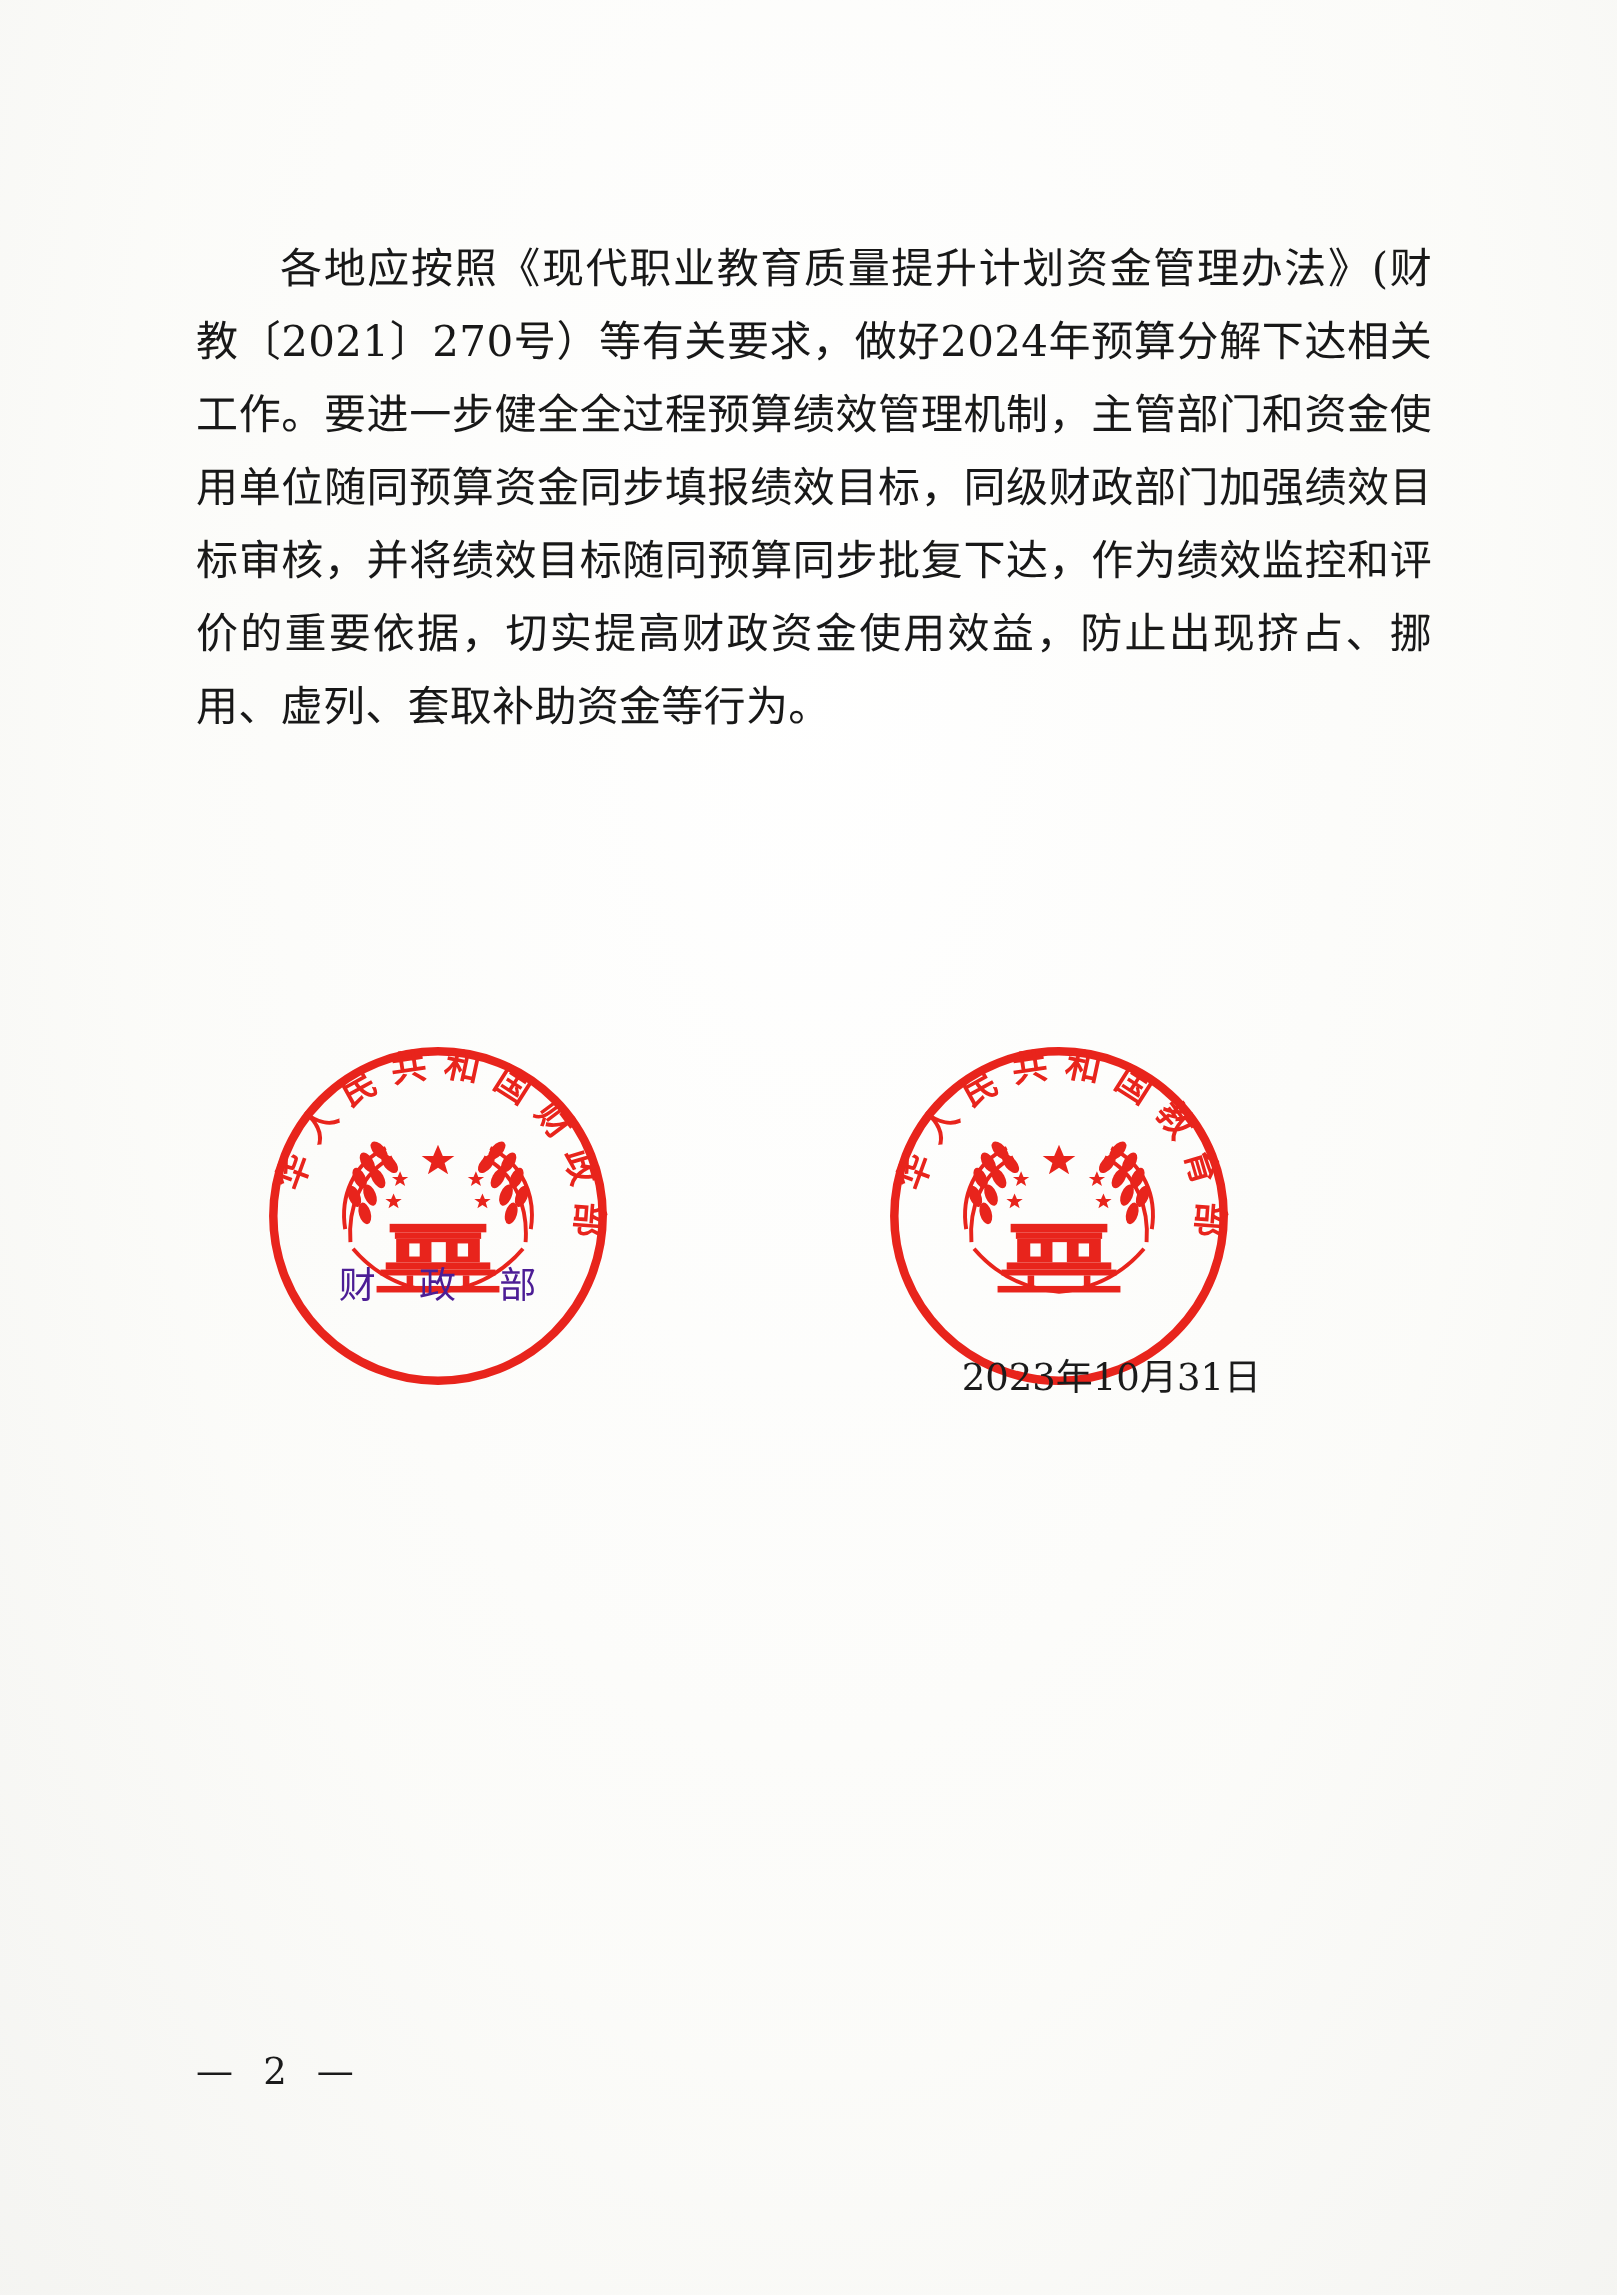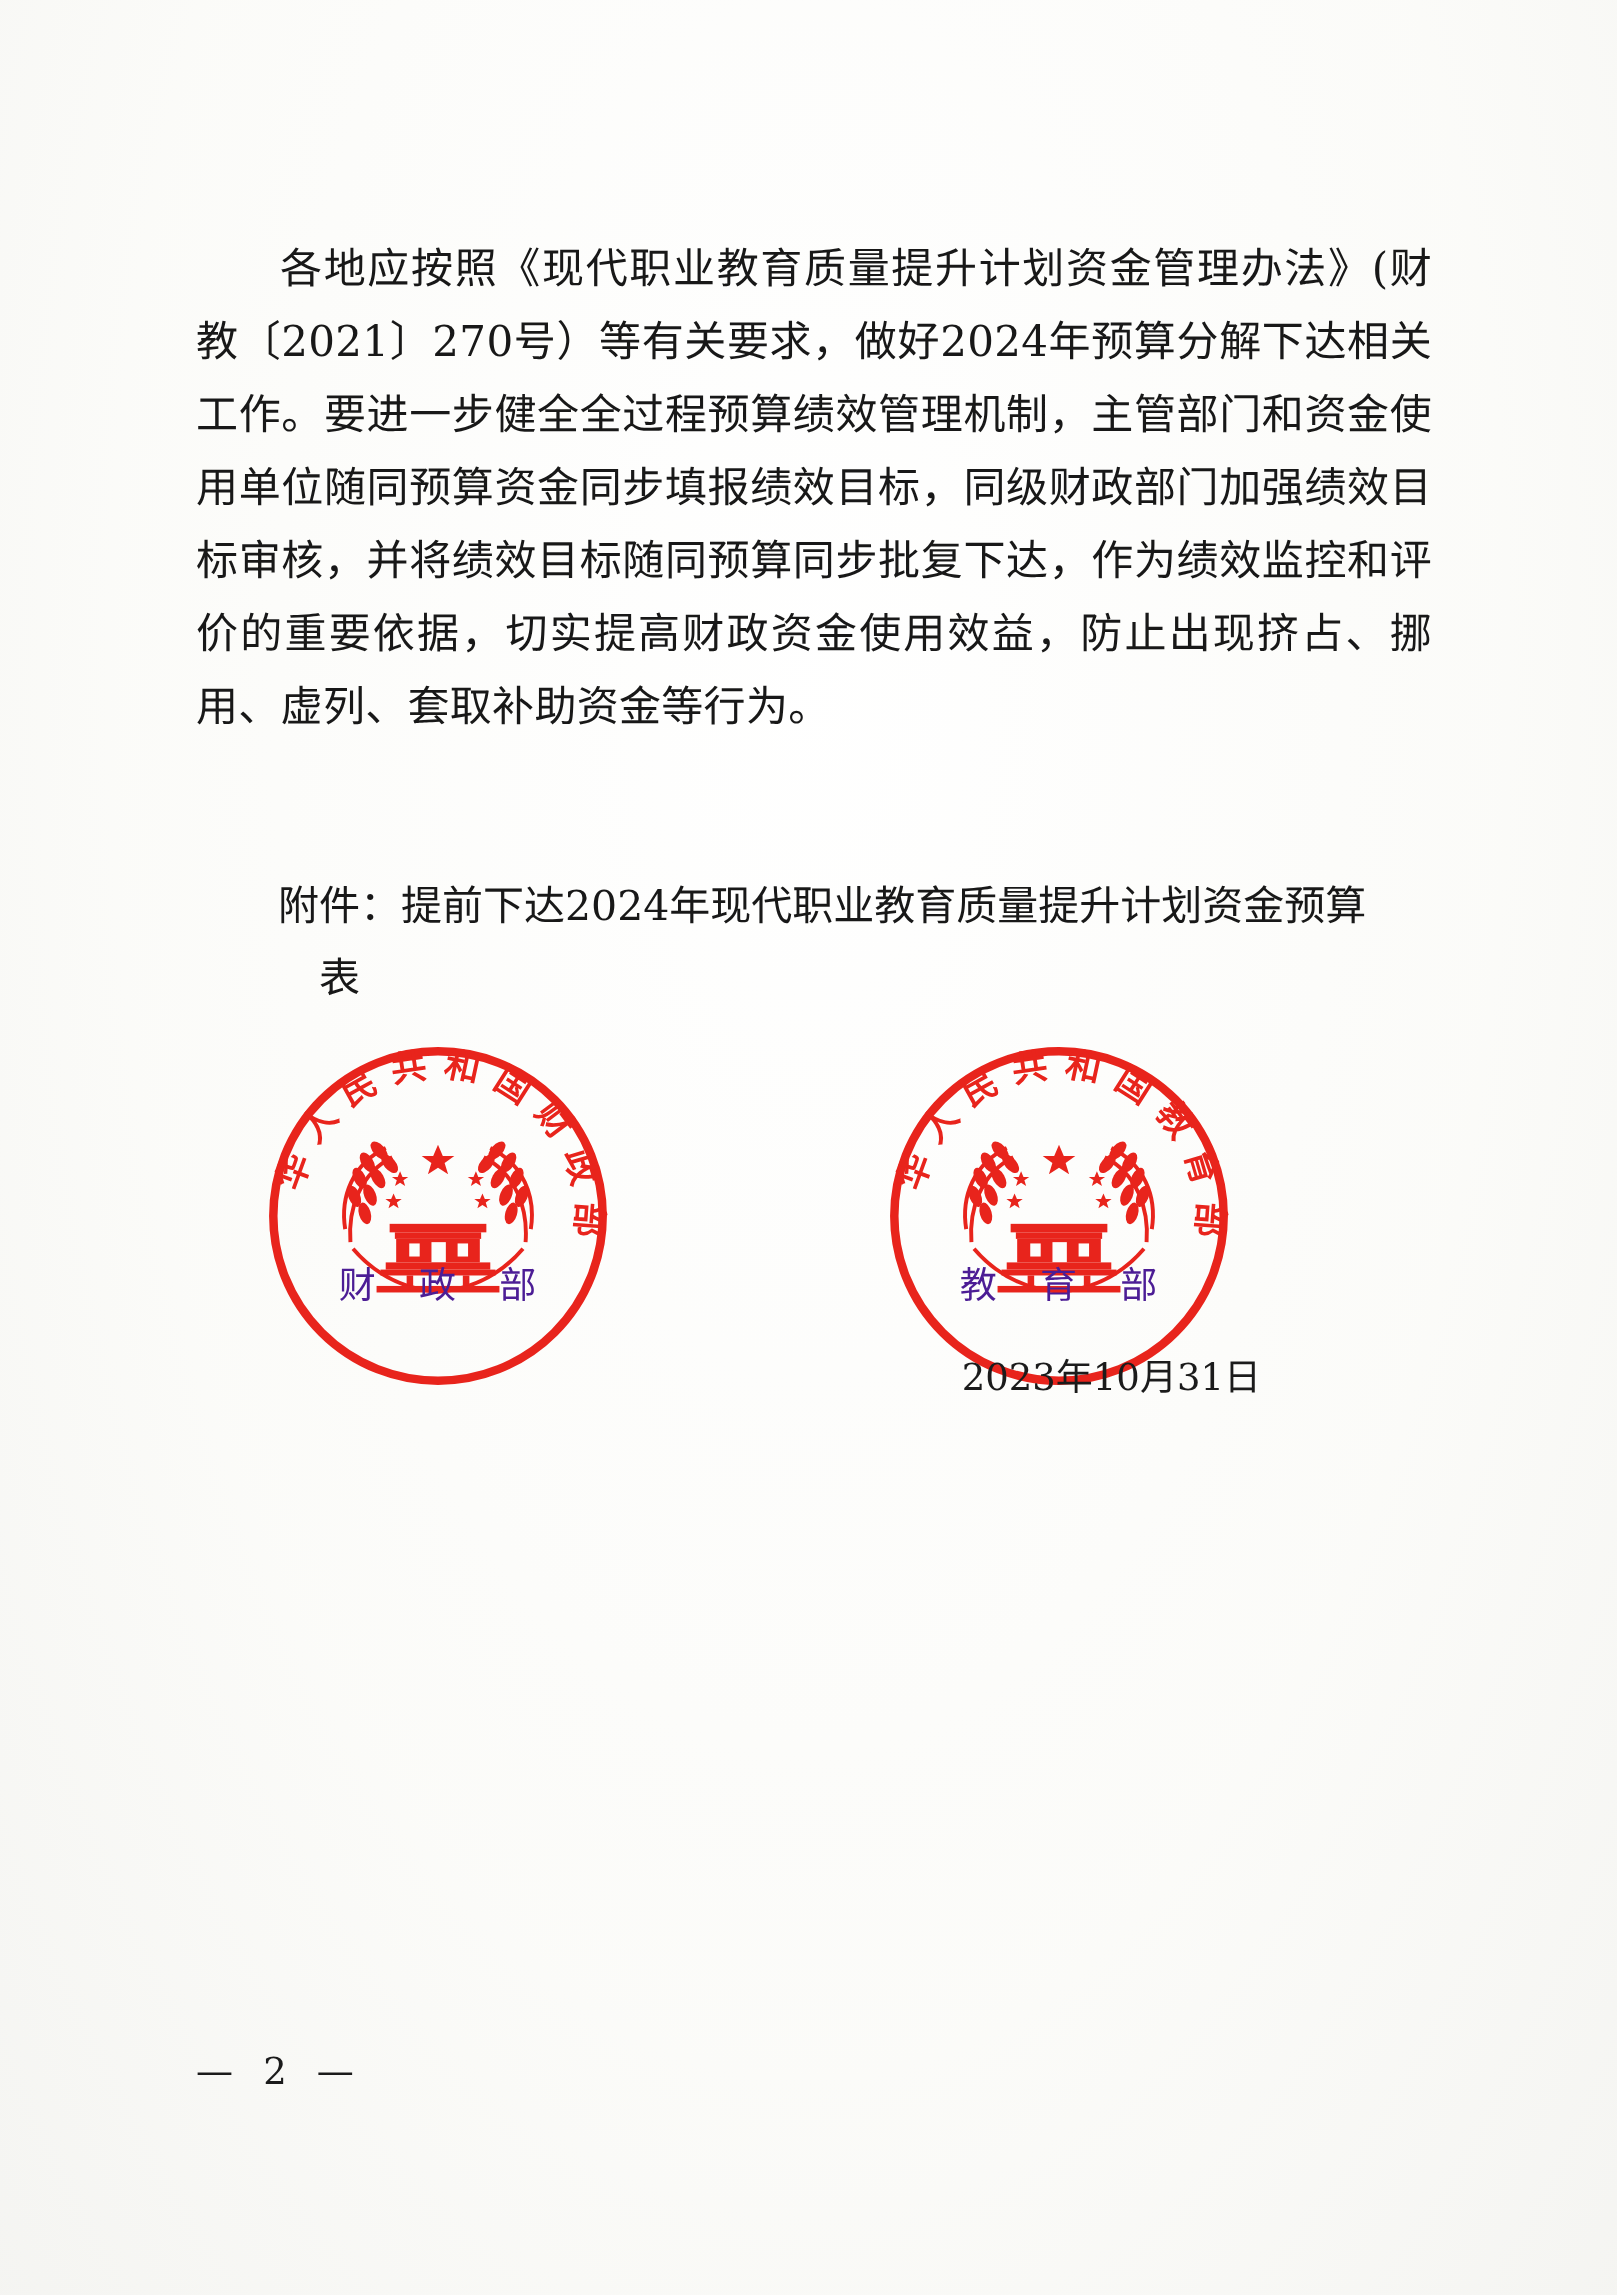--- a/index.html
+++ b/index.html
@@ -116,24 +116,20 @@
 </head>
 <body>
 
 <div class="page">
   <div class="paper-tint"></div>
 
   <div class="body-text">
     <p>各地应按照《现代职业教育质量提升计划资金管理办法》(财教〔2021〕270号）等有关要求，做好2024年预算分解下达相关工作。要进一步健全全过程预算绩效管理机制，主管部门和资金使用单位随同预算资金同步填报绩效目标，同级财政部门加强绩效目标审核，并将绩效目标随同预算同步批复下达，作为绩效监控和评价的重要依据，切实提高财政资金使用效益，防止出现挤占、挪用、虚列、套取补助资金等行为。</p>
   </div>
 
-  <div class="attachment">
-    <div class="att-line1">附件：提前下达2024年现代职业教育质量提升计划资金预算</div>
-    <div class="att-line2">表</div>
-  </div>
 
   <div class="signature-zone">
 
     <div class="seal-block left">
       <svg class="seal" viewBox="0 0 560 560" aria-hidden="true">
         <defs>
           <path id="ringPathL" d="M 280,280 m -212,0 a 212,212 0 1,1 424,0 a 212,212 0 1,1 -424,0"></path>
           <g id="starL">
             <polygon points="0,-10 2.94,-3.09 10,-3.09 4.05,1.18 6.18,8.09 0,4 -6.18,8.09 -4.05,1.18 -10,-3.09 -2.94,-3.09"></polygon>
           </g>
@@ -256,21 +252,20 @@
           <rect x="270" y="320" width="22" height="31" fill="#fdfdfb"></rect>
           <rect x="236" y="322" width="16" height="20" fill="#fdfdfb"></rect>
           <rect x="310" y="322" width="16" height="20" fill="#fdfdfb"></rect>
           <rect x="200" y="351" width="160" height="11"></rect>
           <rect x="192" y="362" width="176" height="9"></rect>
           <rect x="232" y="371" width="10" height="16"></rect>
           <rect x="318" y="371" width="10" height="16"></rect>
           <rect x="186" y="387" width="188" height="10"></rect>
         </g>
       </svg>
-      <div class="ministry-line">教 育 部</div>
       <div class="date-line">2023年10月31日</div>
     </div>
 
   </div>
 
   <div class="page-number">— 2 —</div>
 </div>
 
 
 </body></html>

